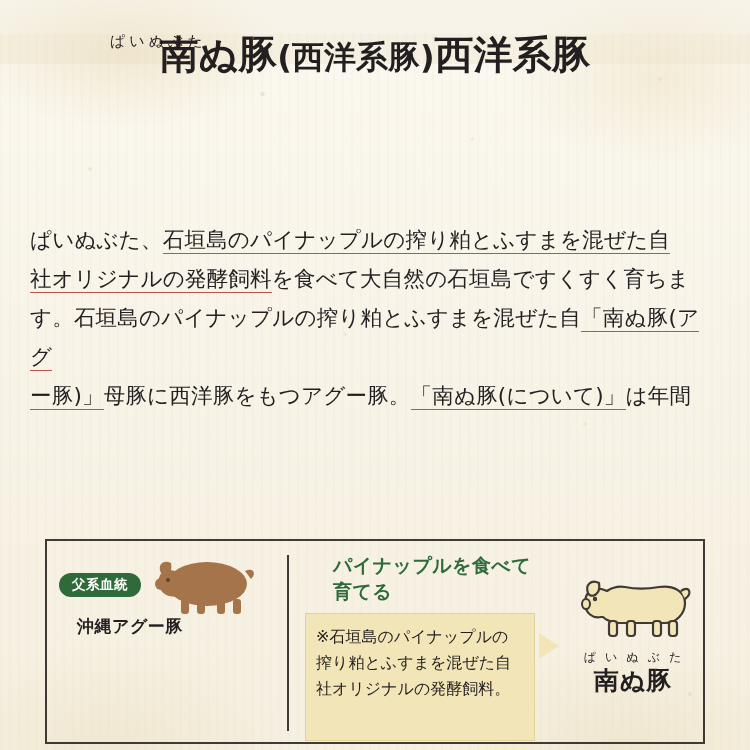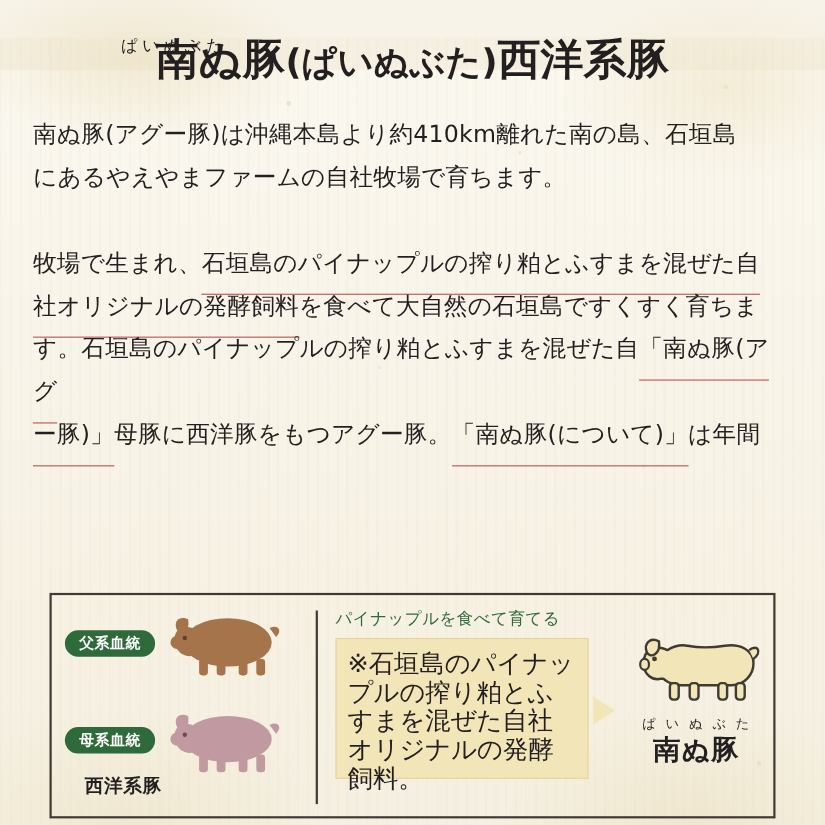--- a/index.html
+++ b/index.html
@@ -102,21 +102,21 @@
     line-height: 39px;
     color: #231f20;
     font-family: "DejaVu Sans", sans-serif;
     letter-spacing: 0.2px;
   }
   .body-copy p {
     margin: 0;
   }
   .u {
     border-bottom: 1.5px solid #b8544f;
-    padding-bottom: 15px;
+    padding-bottom: 1px;
   }
 
   
   .panel {
     position: absolute;
     left: 45px;
     top: 505px;
     width: 660px;
     height: 205px;
     border: 2px solid #3f3a33;
@@ -178,32 +178,33 @@
     border-left: 2px solid #3f3a33;
   }
 
   .feed {
     position: absolute;
     left: 258px;
     top: 12px;
     width: 240px;
   }
   .feed-title {
-    font-size: 15px;
-    font-weight: 400;
+    font-size: 19px;
+    font-weight: 700;
     color: #2f6b3a;
     font-family: "DejaVu Sans", sans-serif;
     letter-spacing: 0.4px;
     margin-bottom: 8px;
+    margin-left: 28px;
   }
   .feed-box {
     background: #f2e6b8;
     border: 1px solid #e3d49c;
     padding: 10px 10px 10px 10px;
-    font-size: 23px;
+    font-size: 16px;
     line-height: 26px;
     color: #231f20;
     font-family: "DejaVu Sans", sans-serif;
     box-sizing: border-box;
     width: 230px;
     height: 128px;
   }
 
   .arrow {
     position: absolute;
@@ -247,29 +248,29 @@
   <div class="streaks"></div>
   <div class="corner-wash tl"></div>
   <div class="corner-wash tr"></div>
   <div class="corner-wash bl"></div>
   <div class="corner-wash br"></div>
 
   <div class="content">
 
     <div class="heading-wrap">
       <div class="ruby-top">ぱいぬぶた</div>
-      <div class="heading"><span>南ぬ豚</span><span class="small">(ぱいぬぶた)</span><span>西洋系豚</span></div>
+      <div class="heading"><span>南ぬ豚</span><span class="small">(西洋系豚)</span><span>西洋系豚</span></div>
     </div>
 
     <div class="body-copy">
       <p>
-        <span>南ぬ豚(アグー豚)は沖縄本島より約410km離れた南の島、石垣島</span><br>
-        <span>にあるやえやまファームの自社牧場で育ちます。</span><br>
         <br>
-        <span>牧場で生まれ、</span><span class="u">石垣島のパイナップルの搾り粕とふすまを混ぜた自</span><br>
+        <br>
+        <br>
+        <span>ぱいぬぶた、</span><span class="u">石垣島のパイナップルの搾り粕とふすまを混ぜた自</span><br>
         <span class="u">社オリジナルの発酵飼料</span><span>を食べて大自然の石垣島ですくすく育ちま</span><br>
         <span>す。石垣島のパイナップルの搾り粕とふすまを混ぜた自</span><span class="u">「南ぬ豚(アグ</span><br>
         <span class="u">ー豚)」</span><span>母豚に西洋豚をもつアグー豚。</span><span class="u">「南ぬ豚(について)」</span><span>は年間</span><br>
       </p>
     </div>
 
     <div class="panel">
       <div class="panel-inner">
 
         <div class="lineage">
@@ -285,42 +286,23 @@
                   <circle cx="12" cy="31" r="6"></circle>
                   <rect x="32" y="46" width="8" height="15" rx="3"></rect>
                   <rect x="48" y="48" width="8" height="13" rx="3"></rect>
                   <rect x="68" y="48" width="8" height="13" rx="3"></rect>
                   <rect x="84" y="46" width="8" height="15" rx="3"></rect>
                   <path d="M96 18 C104 14 108 20 102 26 Z"></path>
                 </g>
                 <circle cx="19" cy="27" r="2" fill="#5e4028"></circle>
               </svg>
             </div>
+            <div class="pig-label">沖縄アグー豚</div>
           </div>
 
-          <div class="lineage-row">
-            <div class="tag">母系血統</div>
-            <div class="pig-art">
-              <svg width="112" height="62" viewBox="0 0 112 62" xmlns="http://www.w3.org/2000/svg">
-                <g fill="#c09aa0">
-                  <ellipse cx="58" cy="31" rx="40" ry="21"></ellipse>
-                  <path d="M26 18 C14 14 8 22 10 32 C12 42 22 46 30 42 Z"></path>
-                  <path d="M22 10 C14 6 8 12 12 20 C16 26 24 22 22 10 Z"></path>
-                  <circle cx="12" cy="31" r="6"></circle>
-                  <rect x="32" y="45" width="8" height="16" rx="3"></rect>
-                  <rect x="48" y="47" width="8" height="14" rx="3"></rect>
-                  <rect x="68" y="47" width="8" height="14" rx="3"></rect>
-                  <rect x="84" y="45" width="8" height="16" rx="3"></rect>
-                  <path d="M96 18 C104 14 108 20 102 26 Z"></path>
-                </g>
-                <circle cx="19" cy="27" r="2" fill="#6d4a50"></circle>
-              </svg>
-            </div>
-            <div class="pig-label">西洋系豚</div>
-          </div>
 
         </div>
 
         <div class="divider"></div>
 
         <div class="feed">
           <div class="feed-title">パイナップルを食べて育てる</div>
           <div class="feed-box">※石垣島のパイナップルの搾り粕とふすまを混ぜた自社オリジナルの発酵飼料。</div>
         </div>
 

